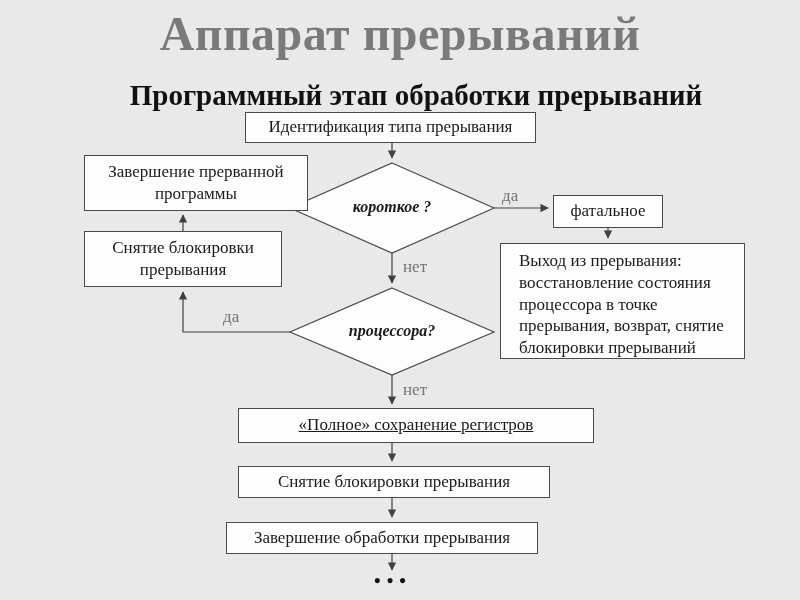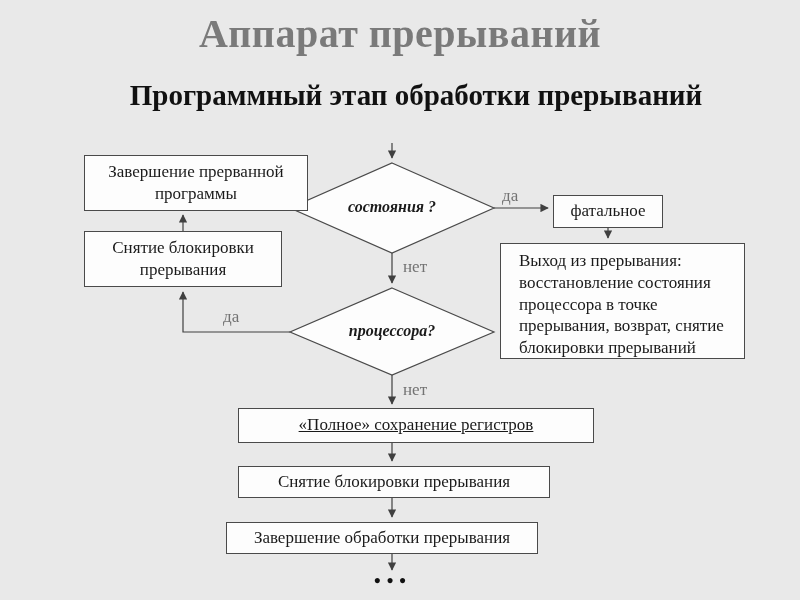--- a/index.html
+++ b/index.html
@@ -6,21 +6,21 @@
   .slide{
     position:relative;
     width:800px;height:600px;
     background:#e9e9e9;
     overflow:hidden;
     font-family:"Liberation Serif","DejaVu Serif",serif;
   }
   .slide-title{
     position:absolute;left:0;top:12px;width:800px;
     margin:0;text-align:center;
-    font-size:40px;font-weight:bold;line-height:44px;
+    font-size:48px;font-weight:bold;line-height:44px;
     color:#7a7a7a;letter-spacing:0.5px;
   }
   .slide-subtitle{
     position:absolute;left:0;top:60px;width:800px;
     margin:16px;text-align:center;
     font-size:29px;font-weight:bold;line-height:38px;
     color:#111111;
   }
   .connectors{position:absolute;left:0;top:0;}
   .box{
@@ -76,26 +76,27 @@
       <path d="M392,443 L392,461" marker-end="url(#arr)"></path>
       <path d="M392,498 L392,517" marker-end="url(#arr)"></path>
       <path d="M392,554 L392,570" marker-end="url(#arr)"></path>
     </g>
     <g fill="#fdfdfd" stroke="#4a4a4a" stroke-width="1.2">
       <polygon points="392,163 494,208 392,253 290,208"></polygon>
       <polygon points="392,288 494,332 392,375 290,332"></polygon>
     </g>
   </svg>
 
+  <div class="box" style="left:245px;top:112px;width:291px;height:31px;">Идентификация типа прерывания</div>
 
   <div class="box" style="left:84px;top:155px;width:224px;height:56px;">Завершение прерванной программы</div>
 
   <div class="box" style="left:84px;top:231px;width:198px;height:56px;">Снятие блокировки прерывания</div>
 
-  <div class="diamond-label" style="left:292px;top:198px;width:200px;">состояния ?</div>
+  <div class="diamond-label" style="left:292px;top:198px;width:200px;">короткое ?</div>
 
   <div class="box" style="left:553px;top:195px;width:110px;height:33px;">фатальное</div>
 
   <div class="box box-left" style="left:500px;top:243px;width:245px;height:116px;">Выход из прерывания: восстановление состояния процессора в точке прерывания, возврат, снятие блокировки прерываний</div>
 
   <div class="diamond-label" style="left:292px;top:322px;width:200px;">процессора?</div>
 
   <div class="box" style="left:238px;top:408px;width:356px;height:35px;text-decoration:underline;">«Полное» сохранение регистров</div>
 
   <div class="box" style="left:238px;top:466px;width:312px;height:32px;">Снятие блокировки прерывания</div>

